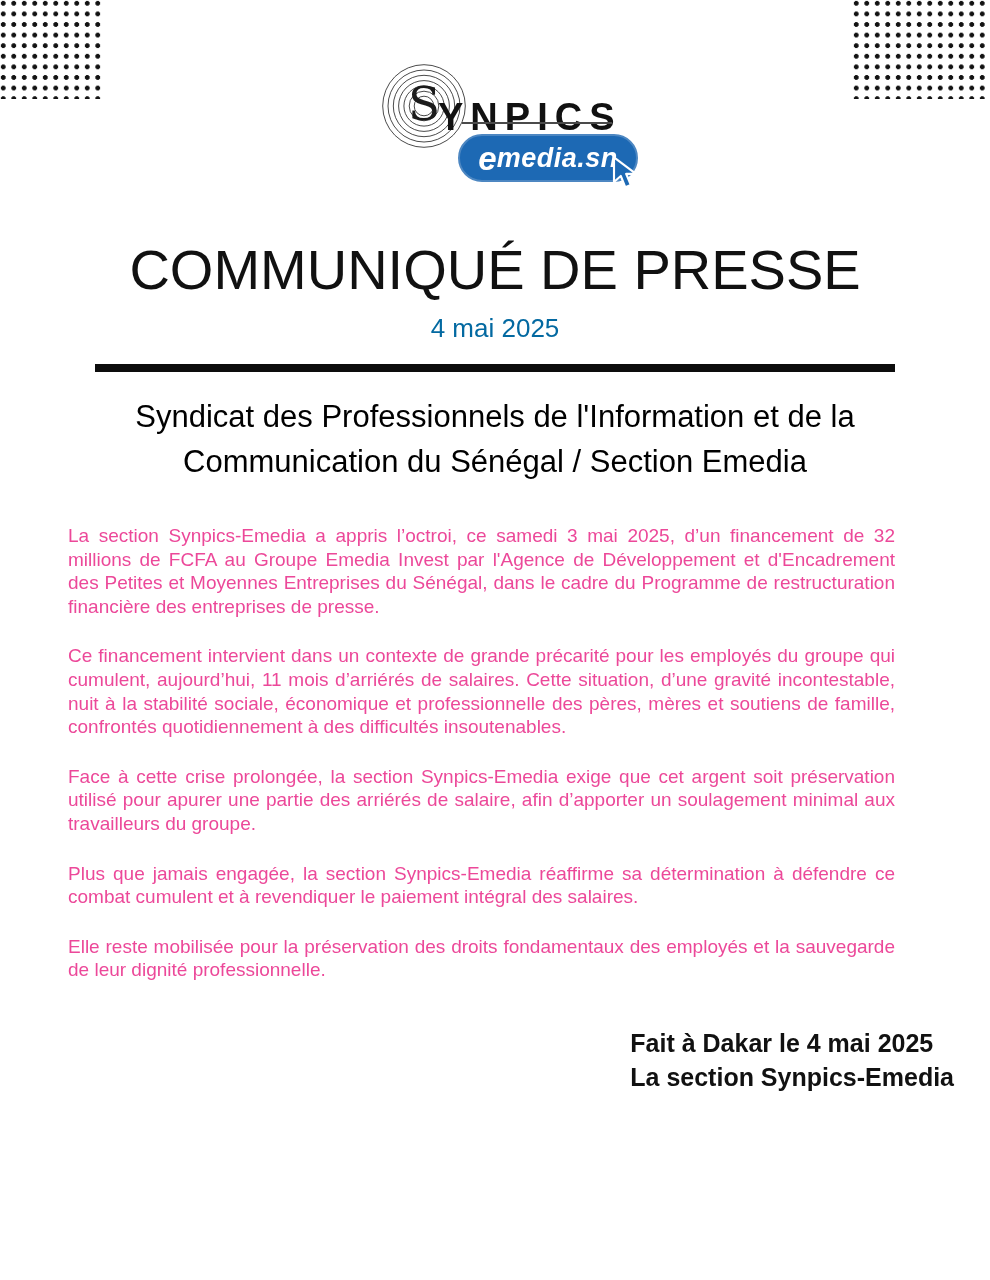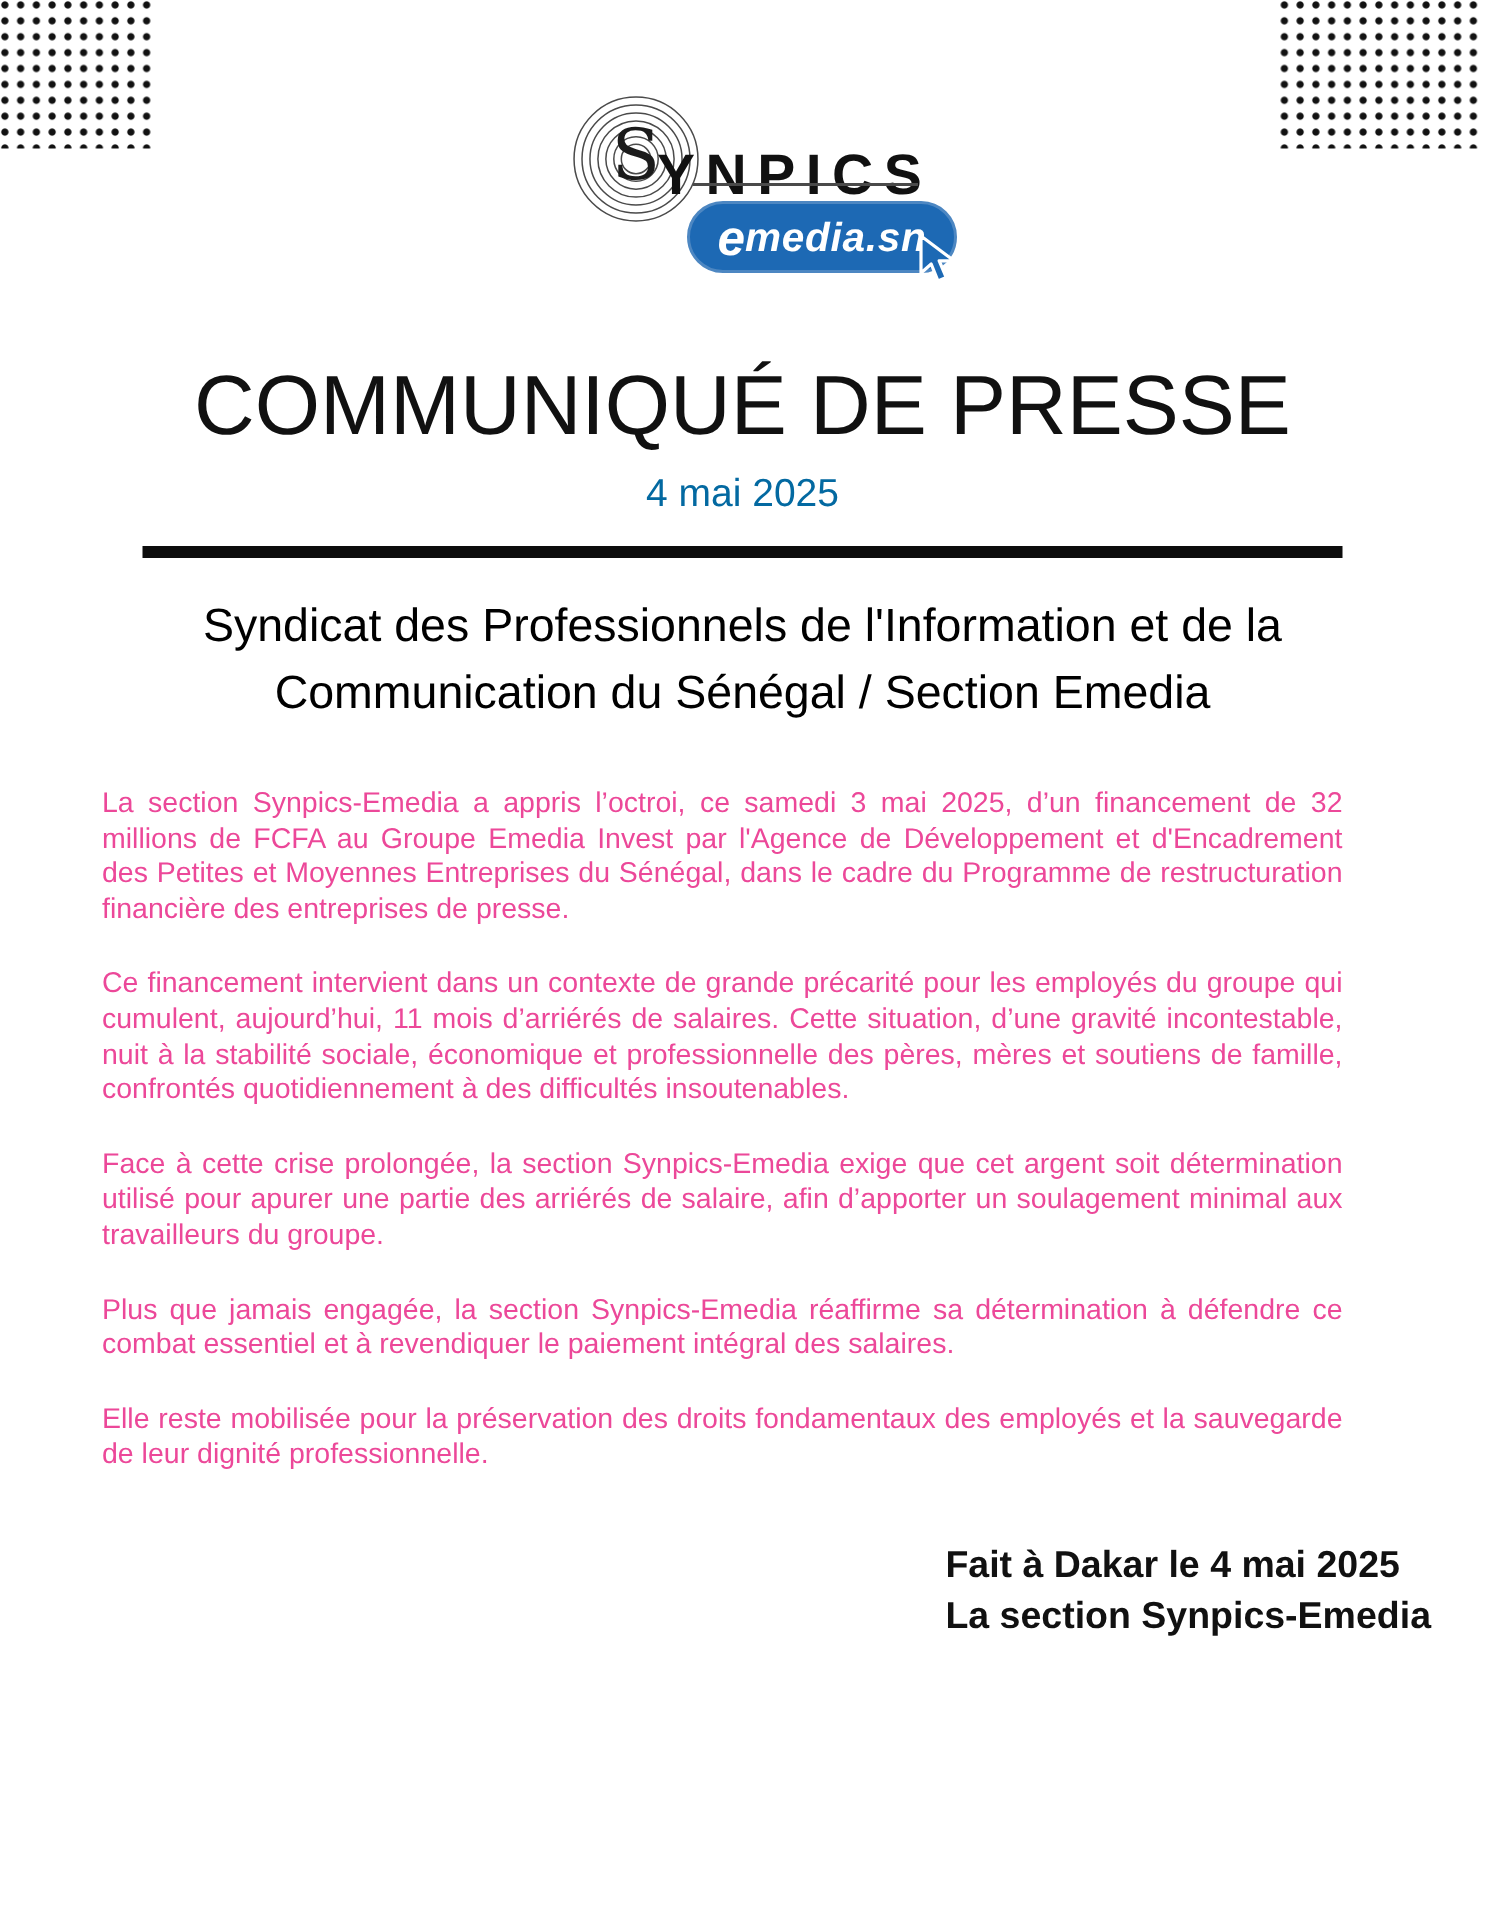--- a/index.html
+++ b/index.html
@@ -106,21 +106,21 @@
 <div class="rule"></div>
 
 <h2 class="subtitle" style="font-weight:400;margin-bottom:0;">
   <span>Syndicat des Professionnels de l'Information et de la</span>
   <span>Communication du Sénégal / Section Emedia</span>
 </h2>
 
 <div class="body-copy">
   <p>La section Synpics-Emedia a appris l’octroi, ce samedi 3 mai 2025, d’un financement de 32 millions de FCFA au Groupe Emedia Invest par l'Agence de Développement et d'Encadrement des Petites et Moyennes Entreprises du Sénégal, dans le cadre du Programme de restructuration financière des entreprises de presse.</p>
   <p>Ce financement intervient dans un contexte de grande précarité pour les employés du groupe qui cumulent, aujourd’hui, 11 mois d’arriérés de salaires. Cette situation, d’une gravité incontestable, nuit à la stabilité sociale, économique et professionnelle des pères, mères et soutiens de famille, confrontés quotidiennement à des difficultés insoutenables.</p>
-  <p>Face à cette crise prolongée, la section Synpics-Emedia exige que cet argent soit détermination utilisé pour apurer une partie des arriérés de salaire, afin d’apporter un soulagement minimal aux travailleurs du groupe.</p>
-  <p>Plus que jamais engagée, la section Synpics-Emedia réaffirme sa détermination à défendre ce combat essentiel et à revendiquer le paiement intégral des salaires.</p>
+  <p>Face à cette crise prolongée, la section Synpics-Emedia exige que cet argent soit préservation utilisé pour apurer une partie des arriérés de salaire, afin d’apporter un soulagement minimal aux travailleurs du groupe.</p>
+  <p>Plus que jamais engagée, la section Synpics-Emedia réaffirme sa détermination à défendre ce combat cumulent et à revendiquer le paiement intégral des salaires.</p>
   <p>Elle reste mobilisée pour la préservation des droits fondamentaux des employés et la sauvegarde de leur dignité professionnelle.</p>
 </div>
 
 <div class="signature">
   <div>Fait à Dakar le 4 mai 2025</div>
   <div>La section Synpics-Emedia</div>
 </div>
 
 </body></html>

